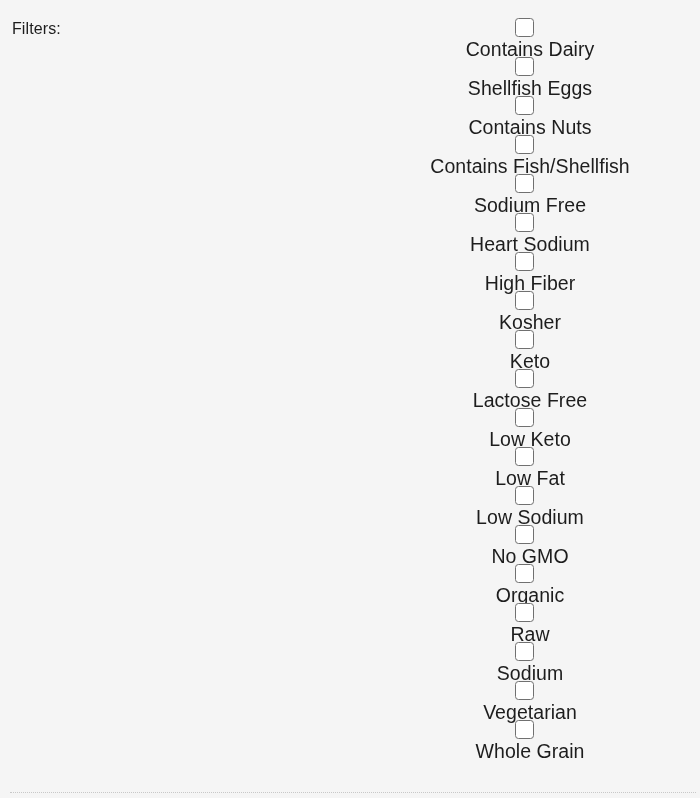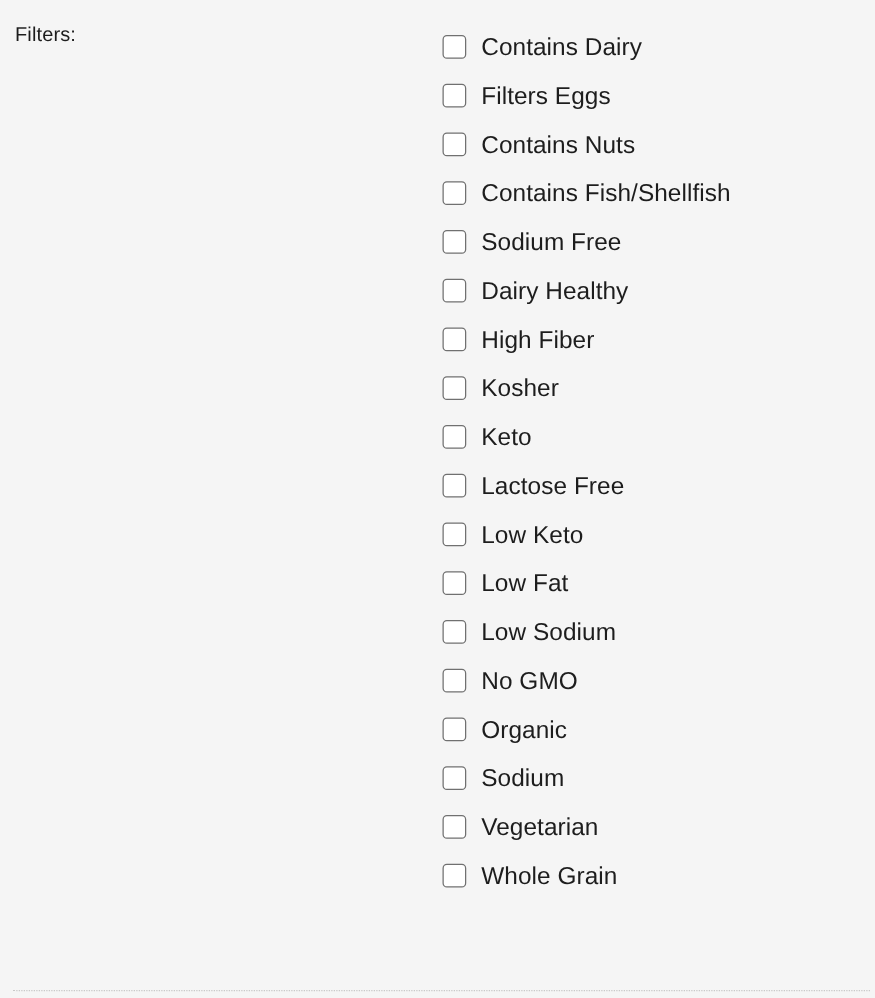--- a/index.html
+++ b/index.html
@@ -44,20 +44,21 @@
     left: 354px;
     top: 18px;
     width: 340px;
   }
 
   .option-row {
     display: flex;
     align-items: center;
     height: 39px;
     box-sizing: border-box;
+    flex-direction: column;
   }
 
   .checkbox-box {
     flex: 0 0 auto;
     width: 19px;
     height: 19px;
     box-sizing: border-box;
     border: 1.6px solid #707070;
     border-radius: 3.5px;
     background: #ffffff;
@@ -94,37 +95,37 @@
 
   <div class="filters-label">Filters:</div>
 
   <div class="options-column">
       <div class="option-row">
         <span class="checkbox-box"></span>
         <span class="option-label">Contains Dairy</span>
       </div>
       <div class="option-row">
         <span class="checkbox-box"></span>
-        <span class="option-label">Filters Eggs</span>
+        <span class="option-label">Shellfish Eggs</span>
       </div>
       <div class="option-row">
         <span class="checkbox-box"></span>
         <span class="option-label">Contains Nuts</span>
       </div>
       <div class="option-row">
         <span class="checkbox-box"></span>
         <span class="option-label">Contains Fish/Shellfish</span>
       </div>
       <div class="option-row">
         <span class="checkbox-box"></span>
         <span class="option-label">Sodium Free</span>
       </div>
       <div class="option-row">
         <span class="checkbox-box"></span>
-        <span class="option-label">Dairy Healthy</span>
+        <span class="option-label">Heart Sodium</span>
       </div>
       <div class="option-row">
         <span class="checkbox-box"></span>
         <span class="option-label">High Fiber</span>
       </div>
       <div class="option-row">
         <span class="checkbox-box"></span>
         <span class="option-label">Kosher</span>
       </div>
       <div class="option-row">
@@ -150,20 +151,24 @@
       <div class="option-row">
         <span class="checkbox-box"></span>
         <span class="option-label">No GMO</span>
       </div>
       <div class="option-row">
         <span class="checkbox-box"></span>
         <span class="option-label">Organic</span>
       </div>
       <div class="option-row">
         <span class="checkbox-box"></span>
+        <span class="option-label">Raw</span>
+      </div>
+      <div class="option-row">
+        <span class="checkbox-box"></span>
         <span class="option-label">Sodium</span>
       </div>
       <div class="option-row">
         <span class="checkbox-box"></span>
         <span class="option-label">Vegetarian</span>
       </div>
       <div class="option-row">
         <span class="checkbox-box"></span>
         <span class="option-label">Whole Grain</span>
       </div>

